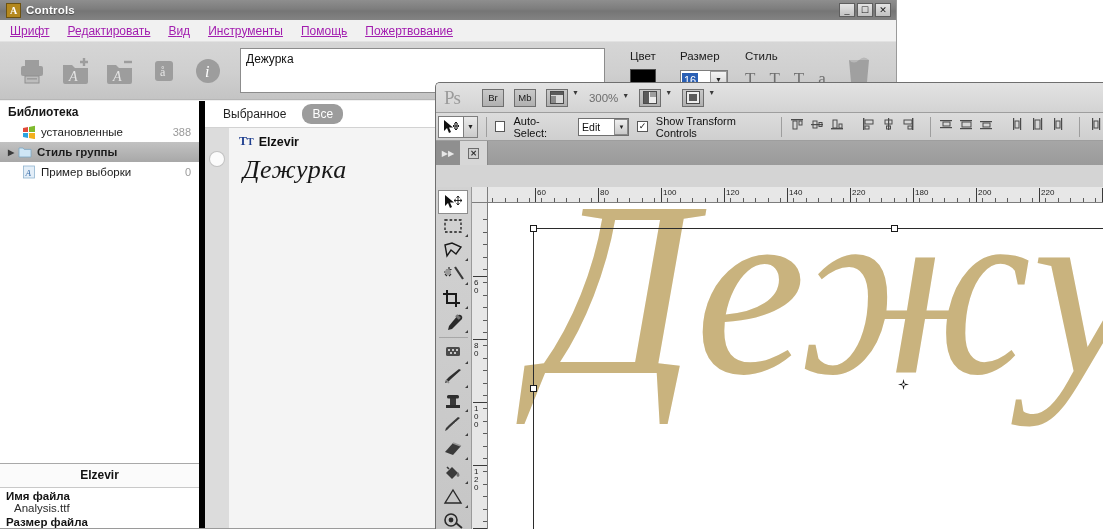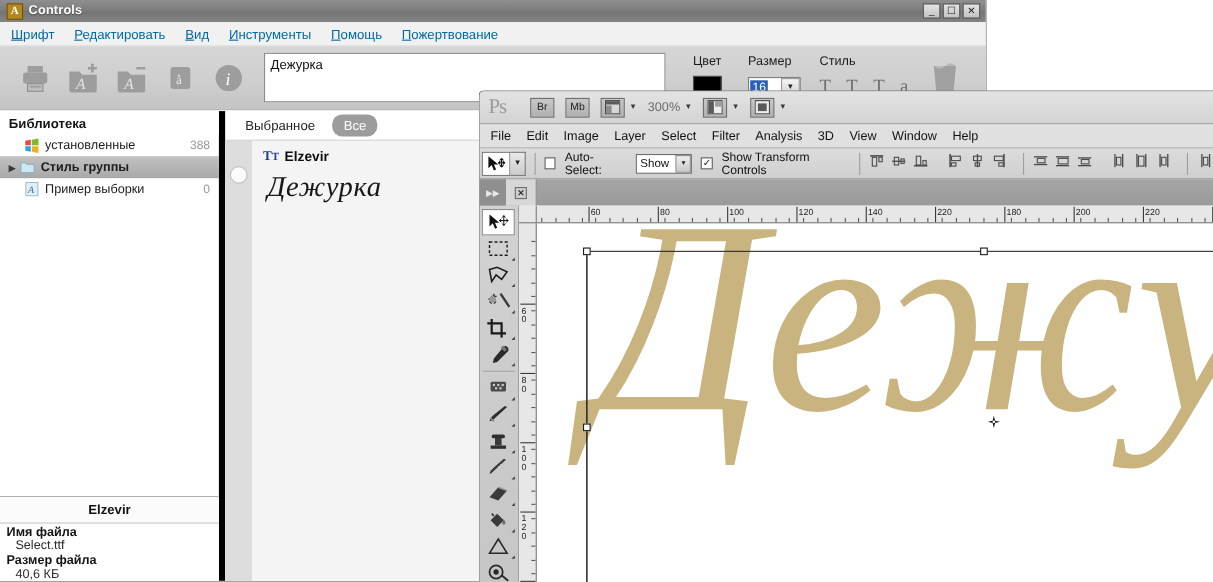--- a/index.html
+++ b/index.html
@@ -31,21 +31,21 @@
   .nf-winbtns { position: absolute; right: 5px; top: 3px; display: flex; gap: 2px; }
   .nf-winbtn {
     width: 16px; height: 14px; background: linear-gradient(180deg,#e4e4e4,#c2c2c2);
     border: 1px solid #5e5e5e; font-size: 9px; line-height: 12px; text-align: center;
     color: #1a1a1a; font-family: "Liberation Sans", sans-serif;
   }
   .nf-menubar {
     height: 22px; background: #f1f1f1; display: flex; align-items: center;
     padding-left: 10px; gap: 18px; border-bottom: 1px solid #e2e2e2;
   }
-  .nf-menu { font-size: 12px; color: #0369a1; }
+  .nf-menu { font-size: 12px; color: #a21caf; text-decoration: underline; }
   .nf-menu u { text-decoration: underline; }
 
   .nf-toolbar {
     height: 58px; background: linear-gradient(180deg,#d6d6d6 0%, #cfcfcf 55%, #c4c4c4 100%);
     display: flex; align-items: center; position: relative; padding-left: 10px;
     border-bottom: 1px solid #b6b6b6;
   }
   .nf-tool { width: 44px; height: 44px; display: flex; align-items: center; justify-content: center; }
   .nf-tool svg { display: block; }
 
@@ -151,21 +151,21 @@
     background: linear-gradient(180deg,#e3e3e3 0%, #d3d3d3 100%);
     border-bottom: 1px solid #9e9e9e;
   }
   .ps-logo { font-size: 19px; color: #9b9b9b; font-family: "Liberation Serif", serif;
              font-weight: normal; letter-spacing: -1px; margin-right: 12px; }
   .ps-sqbtn {
     min-width: 22px; height: 18px; border: 1px solid #6e6e6e; background: linear-gradient(180deg,#c8c8c8,#b0b0b0);
     font-size: 9.5px; color: #1a1a1a; display: flex; align-items: center; justify-content: center;
     font-family: "Liberation Sans", sans-serif;
   }
-  .ps-grp { display: flex; align-items: center; gap: 4px; }
+  .ps-grp { display: flex; align-items: flex-start; gap: 4px; }
   .ps-caret { font-size: 7px; color: #3a3a3a; }
   .ps-zoom { font-size: 11.5px; color: #6d6d6d; }
 
   .ps-menubar {
     height: 22px; display: flex; align-items: center; gap: 14px; padding-left: 10px;
     background: #e0e0e0; border-bottom: 1px solid #a8a8a8;
   }
   .ps-menu { font-size: 11.5px; color: #121212; }
 
   .ps-optbar {
@@ -372,25 +372,24 @@
               </svg>
           </span>
           <span>Пример выборки</span>
           <span class="nf-tree-count">0</span>
         </div>
 
         <div class="nf-fileinfo">
           <div class="nf-fi-title">Elzevir</div>
           <div class="nf-fi-row">
             <div class="nf-fi-k">Имя файла</div>
-            <div class="nf-fi-v">Select.ttf</div>
+            <div class="nf-fi-v">Analysis.ttf</div>
           </div>
           <div class="nf-fi-row">
             <div class="nf-fi-k">Размер файла</div>
-            <div class="nf-fi-v">40,6 КБ</div>
           </div>
         </div>
       </div>
 
       <div class="nf-main">
         <div class="nf-tabs">
           <div class="nf-tab">Выбранное</div>
           <div class="nf-tab active">Все</div>
         </div>
         <div class="nf-listwrap">
@@ -443,49 +442,36 @@
         <span class="ps-sqbtn">
           <svg width="14" height="13" viewBox="0 0 14 13">
               <rect x="0.5" y="0.5" width="13" height="12" fill="#ededed" stroke="#4a4a4a"></rect>
               <rect x="3" y="3" width="8" height="7" fill="#5a5a5a"></rect>
             </svg>
         </span>
         <span class="ps-caret">▼</span>
       </div>
     </div>
 
-    <div class="ps-menubar">
-      <div class="ps-menu">File</div>
-      <div class="ps-menu">Edit</div>
-      <div class="ps-menu">Image</div>
-      <div class="ps-menu">Layer</div>
-      <div class="ps-menu">Select</div>
-      <div class="ps-menu">Filter</div>
-      <div class="ps-menu">Analysis</div>
-      <div class="ps-menu">3D</div>
-      <div class="ps-menu">View</div>
-      <div class="ps-menu">Window</div>
-      <div class="ps-menu">Help</div>
-    </div>
 
     <div class="ps-optbar">
       <div style="display:flex">
         <div class="ps-toolchip">
           <svg width="18" height="16" viewBox="0 0 18 16">
               <path d="M2 1 L2 12 L5 9 L7 14 L9 13 L7 8.5 L11 8.5 Z" fill="#111"></path>
               <path d="M14 3 v8 M11 7 h6 M14 3 l-1.6 1.8 M14 3 l1.6 1.8 M14 11 l-1.6-1.8 M14 11 l1.6-1.8 M11 7 l1.8-1.5 M11 7 l1.8 1.5 M17 7 l-1.8-1.5 M17 7 l-1.8 1.5" stroke="#111" stroke-width="1" fill="none"></path>
             </svg>
         </div>
         <div class="ps-toolchip-caret">▼</div>
       </div>
       <div class="ps-sep"></div>
       <span class="ps-check"></span>
       <span class="ps-optlabel">Auto-Select:</span>
       <div class="ps-select">
-        <span>Show</span>
+        <span>Edit</span>
         <span class="ps-select-caret">▼</span>
       </div>
       <span class="ps-check">✓</span>
       <span class="ps-optlabel">Show Transform Controls</span>
       <div class="ps-sep"></div>
       <div class="ps-alignicons">
         <span><svg width="15" height="15" viewBox="0 0 15 15">
               <rect x="1" y="2" width="12" height="1.4" fill="#4b4b4b"></rect>
               <rect x="3" y="4" width="4" height="8" fill="none" stroke="#4b4b4b"></rect>
               <rect x="9" y="4" width="3" height="4" fill="none" stroke="#4b4b4b"></rect>

